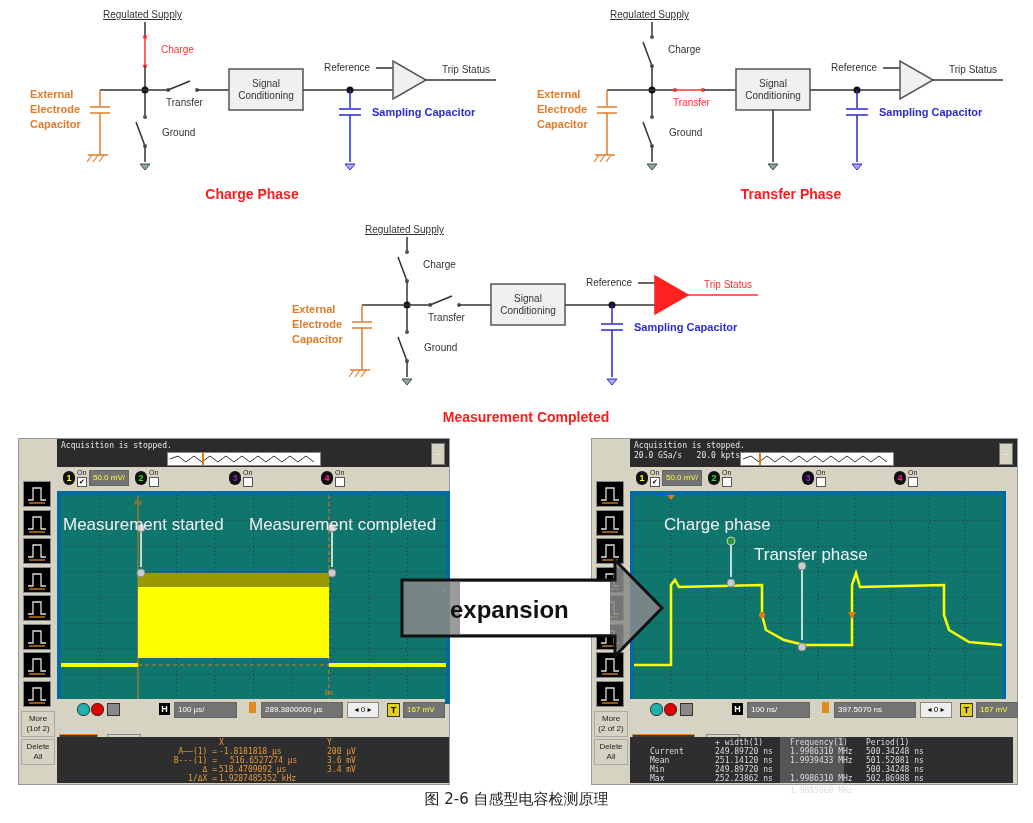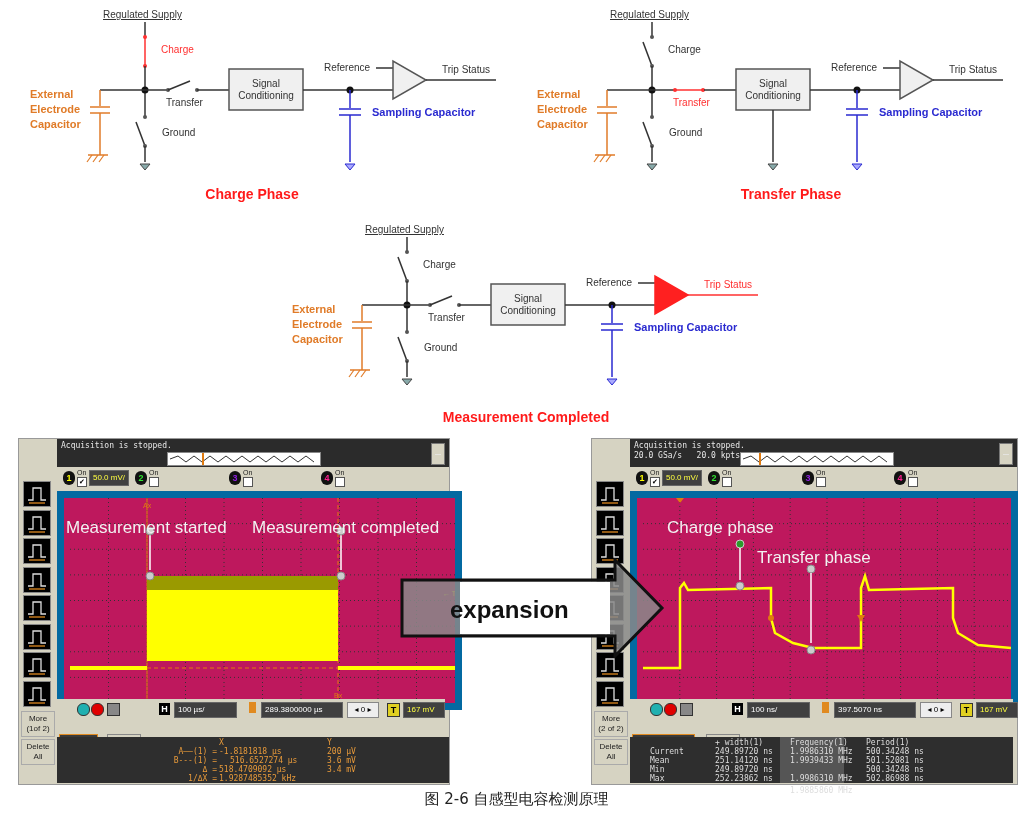--- a/index.html
+++ b/index.html
@@ -8,24 +8,24 @@
   svg text{font-family:"Liberation Sans",sans-serif;}
   .mono{font-family:"DejaVu Sans Mono","Liberation Mono",monospace;}
   .scope{position:absolute;background:#d6d3c2;border:1px solid #999;text-decoration:underline;}
   .scope .topbar{position:absolute;left:38px;top:0;right:0;height:28px;background:#2b2b2b;color:#e8e8e8;font-size:8px;line-height:10px;padding:2px 4px;box-sizing:border-box;}
   .scope .overview{position:absolute;top:13px;height:12px;background:#fff;border:1px solid #888;}
   .scope .minbtn{position:absolute;top:4px;right:4px;width:12px;height:20px;background:#d6d3c2;border:1px solid #777;font-size:10px;text-align:center;line-height:20px;}
   .chrow{position:absolute;left:38px;right:0;top:28px;height:22px;background:#d6d3c2;}
   .chknob{position:absolute;top:4px;width:12px;height:14px;border-radius:6px;background:#111;font-size:9px;font-weight:bold;text-align:center;line-height:14px;}
   .onlbl{position:absolute;top:2px;font-size:7px;color:#222;}
   .chk{position:absolute;top:10px;width:8px;height:8px;background:#fff;border:1px solid #555;font-size:7px;line-height:8px;text-align:center;}
-  .valbox{position:absolute;background:#404040;color:#ffff40;font-size:8px;line-height:14px;padding:0 3px;border:1px solid #666;}
+  .valbox{position:absolute;background:#737373;color:#ffff40;font-size:8px;line-height:14px;padding:0 3px;border:1px solid #666;}
   .sidebtn{position:absolute;left:4px;width:28px;height:26px;background:#000;border:1px solid #888;box-sizing:border-box;}
   .sidetxt{position:absolute;left:2px;width:34px;background:#d6d3c2;border:1px solid #aaa;font-size:8px;text-align:center;color:#222;line-height:10px;box-sizing:border-box;padding:2px 0;}
-  .grid{position:absolute;background:#be185d;border:7px solid #0369a1;padding-left:6px;}
+  .grid{position:absolute;background:#0f766e;border:4px solid #0369a1;}
   .ctrlbar{position:absolute;height:22px;background:#d6d3c2;}
   .tabs{position:absolute;height:14px;}
   .tab{position:absolute;top:12px;height:14px;font-size:8px;line-height:14px;padding:0 4px;background:#d6d3c2;border:1px solid #888;color:#222;}
   .tab.active{background:#3a3a3a;color:#fff;border-color:#e08a20;}
   .panel{position:absolute;background:#2e2e2e;color:#e89a3a;font-size:8px;}
   .ann{position:absolute;color:#f2f2f2;font-size:17px;white-space:nowrap;}
 </style>
 </head>
 <body>
 

